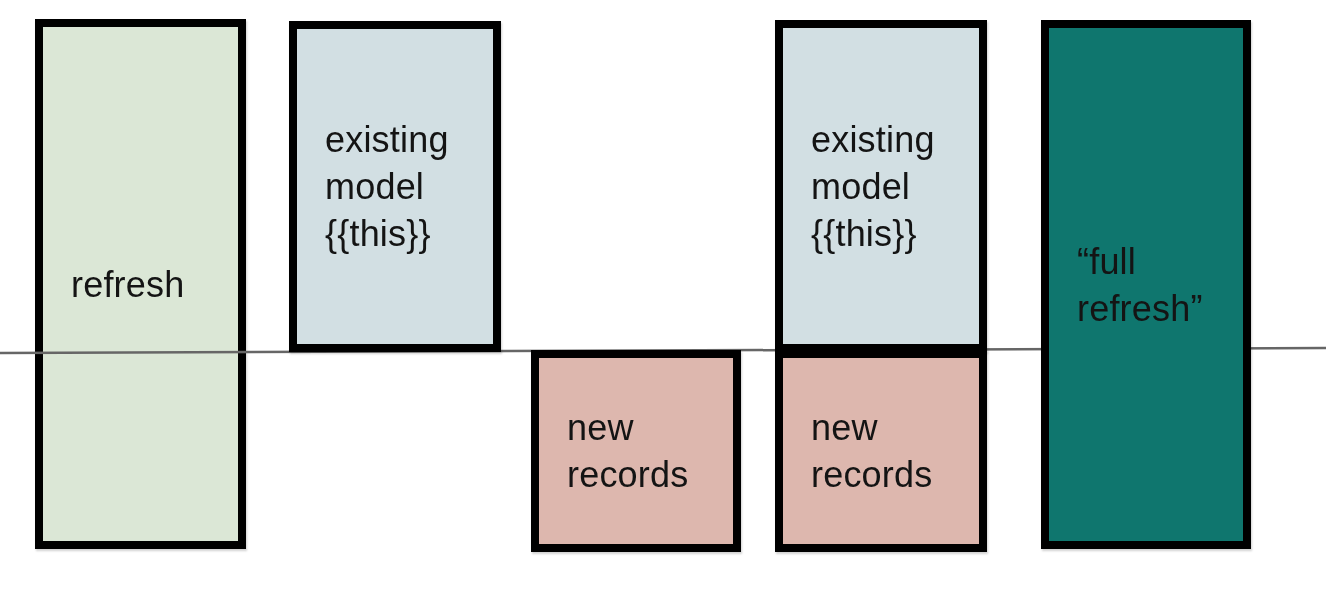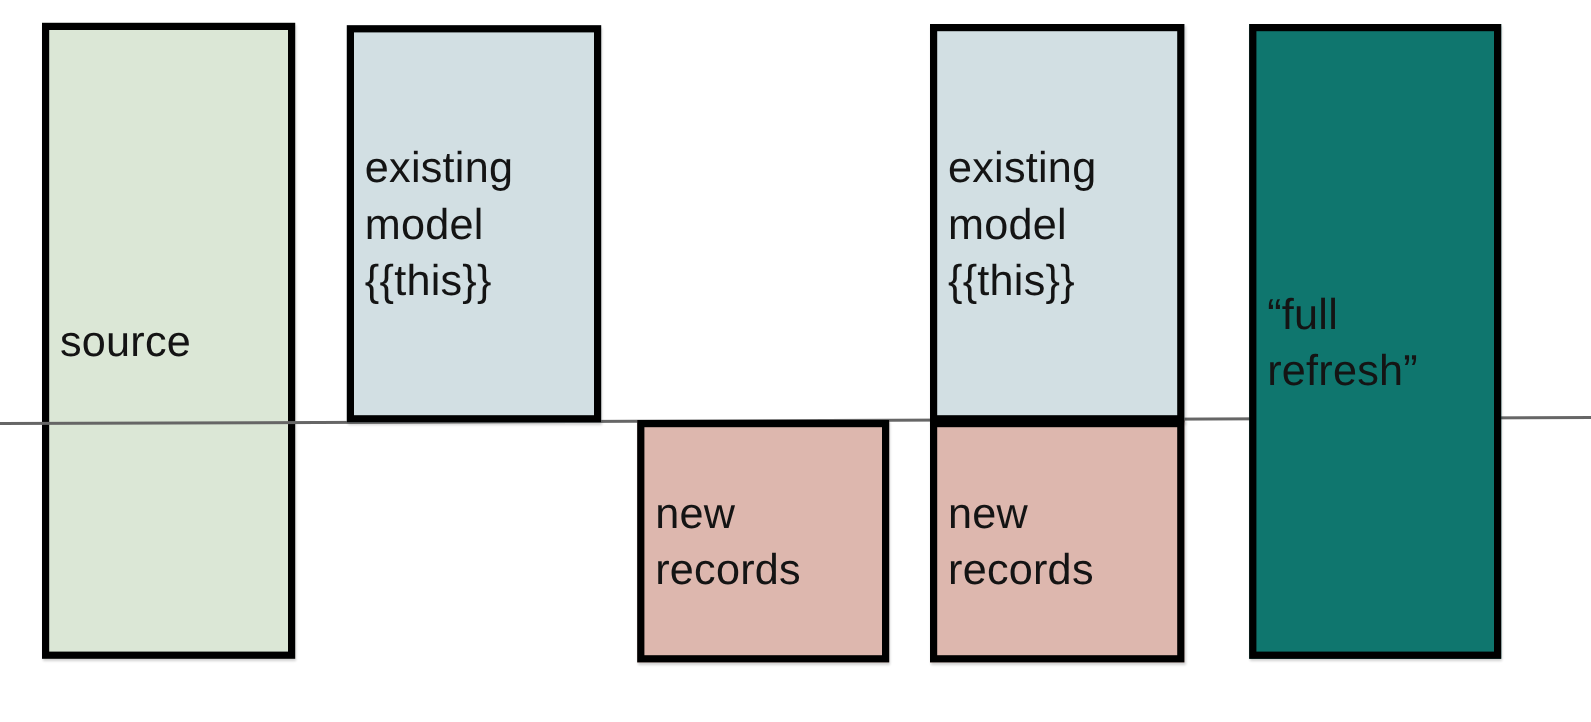--- a/index.html
+++ b/index.html
@@ -22,27 +22,27 @@
     z-index: 2;
     pointer-events: none;
   }
   .cutoff-svg line {
     stroke: #666666;
     stroke-width: 2.5;
   }
   .box {
     position: absolute;
     box-sizing: border-box;
-    border: 6px solid #000000;
+    border: 8px solid #000000;
     box-shadow: 1px 2px 2px rgba(0,0,0,0.18);
     display: flex;
     flex-direction: column;
     justify-content: center;
     align-items: flex-start;
-    padding-left: 9px;
+    padding-left: 28px;
     padding-right: 6px;
   }
   .label {
     font-size: 36px;
     line-height: 47px;
     color: #141414;
     white-space: pre-line;
     letter-spacing: 0.2px;
   }
   
@@ -56,21 +56,21 @@
 </head>
 <body>
 
 <div class="canvas">
 
   <svg class="cutoff-svg" width="1326" height="602" viewBox="0 0 1326 602">
     <line x1="0" y1="353" x2="1326" y2="348"></line>
   </svg>
 
   <div class="box b-source" style="background-color: rgb(219, 231, 214);">
-    <span class="label">source</span>
+    <span class="label">refresh</span>
   </div>
 
   <div class="box b-model1" style="background-color: rgb(210, 223, 227);">
     <span class="label">existing
 model
 {{this}}</span>
   </div>
 
   <div class="box b-new1" style="background-color: rgb(221, 183, 174);">
     <span class="label">new

